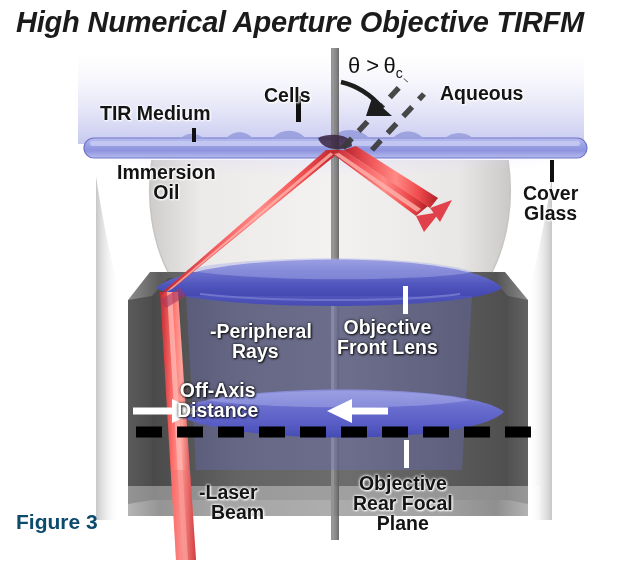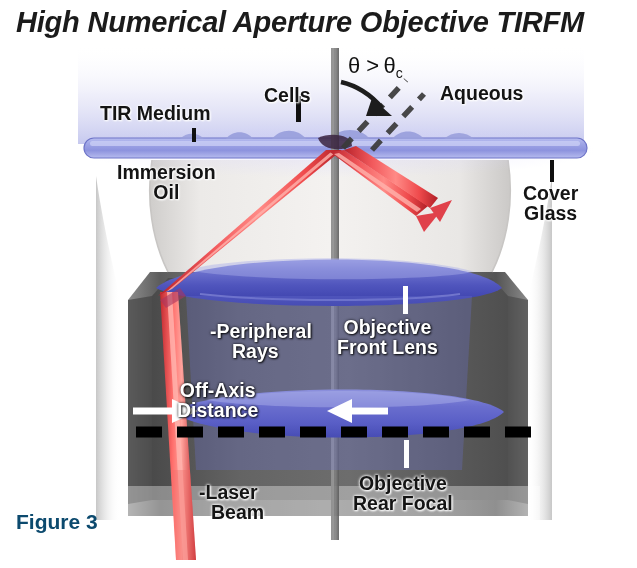--- a/index.html
+++ b/index.html
@@ -282,20 +282,21 @@
   </div>
 
   <div class="lbl lbl-light ctr" style="left:337px; top:318px;">
     <div>Objective</div>
     <div>Front Lens</div>
   </div>
 
   <div class="lbl lbl-dark ctr" style="left:353px; top:474px;">
     <div>Objective</div>
     <div>Rear Focal</div>
+    <div>Plane</div>
   </div>
 
   <div class="lbl lbl-dark" style="left:199px; top:483px;">
     <div>-Laser</div>
     <div style="padding-left:12px;">Beam</div>
   </div>
 
   <div id="figure-caption">Figure 3</div>
 
 </div>

